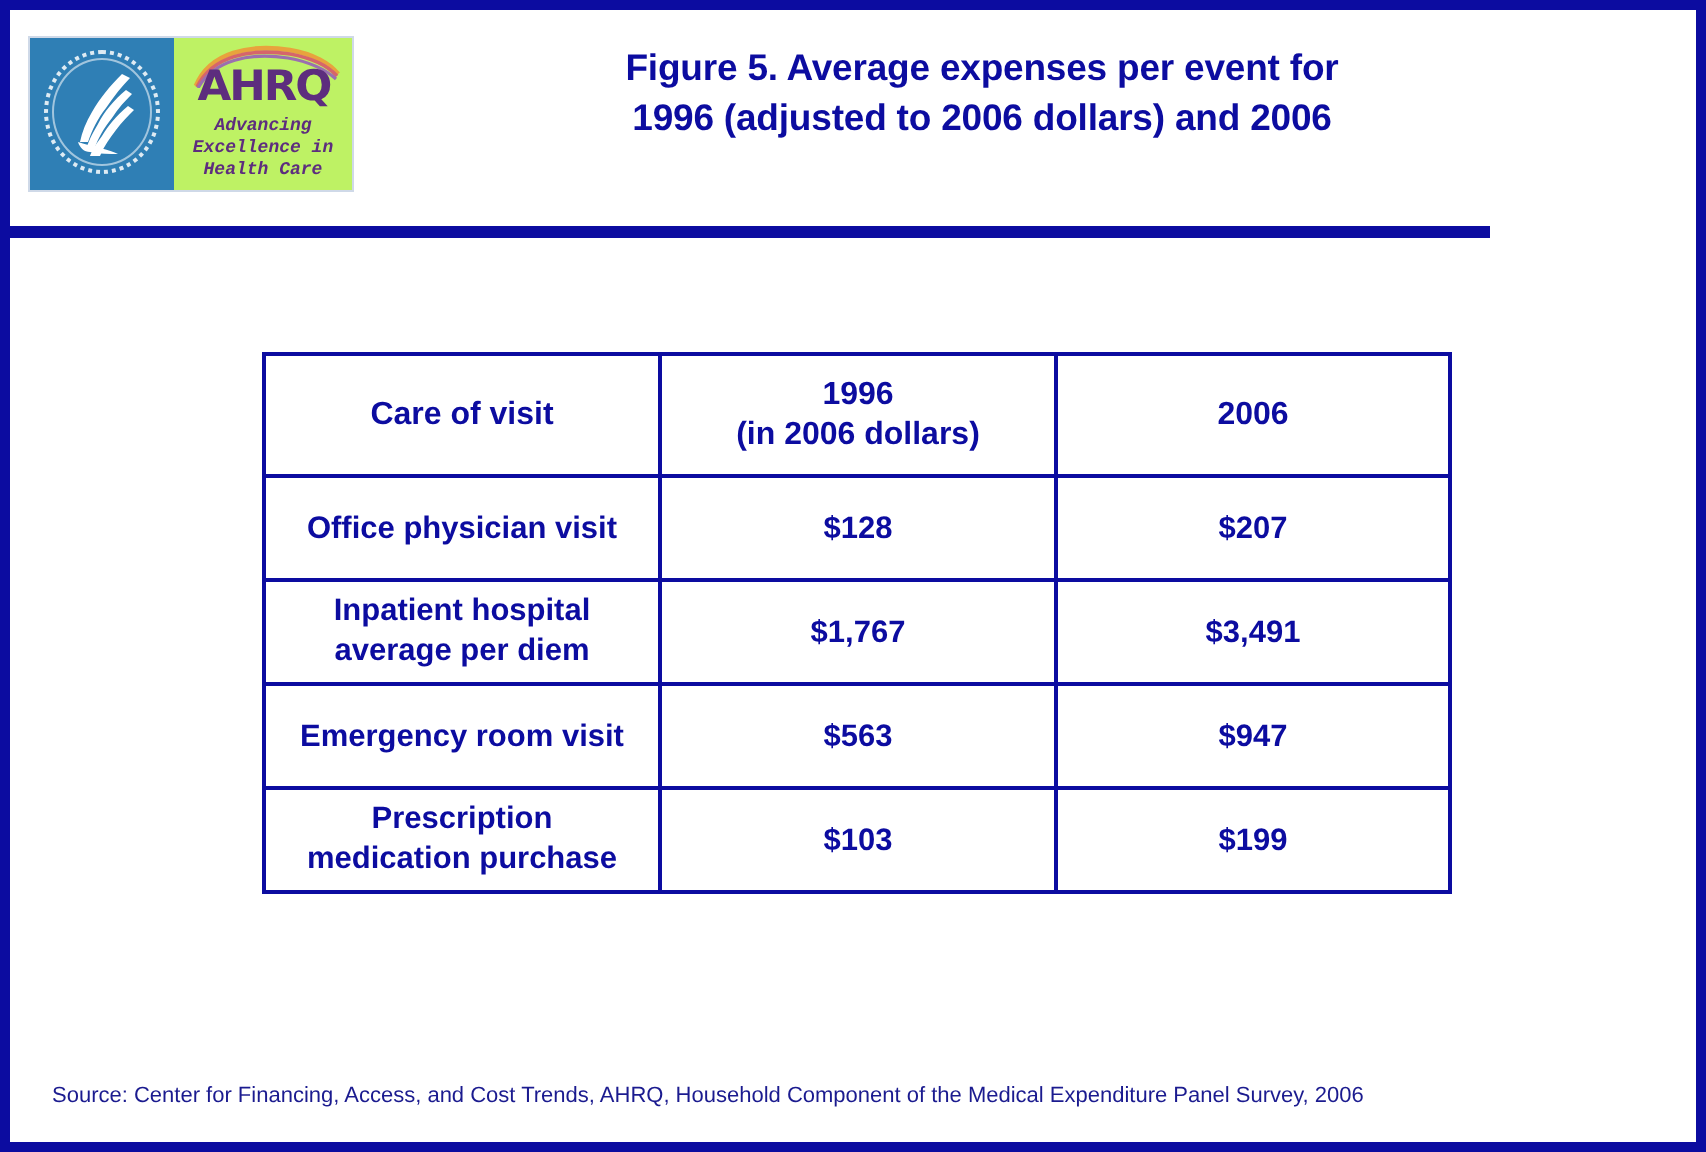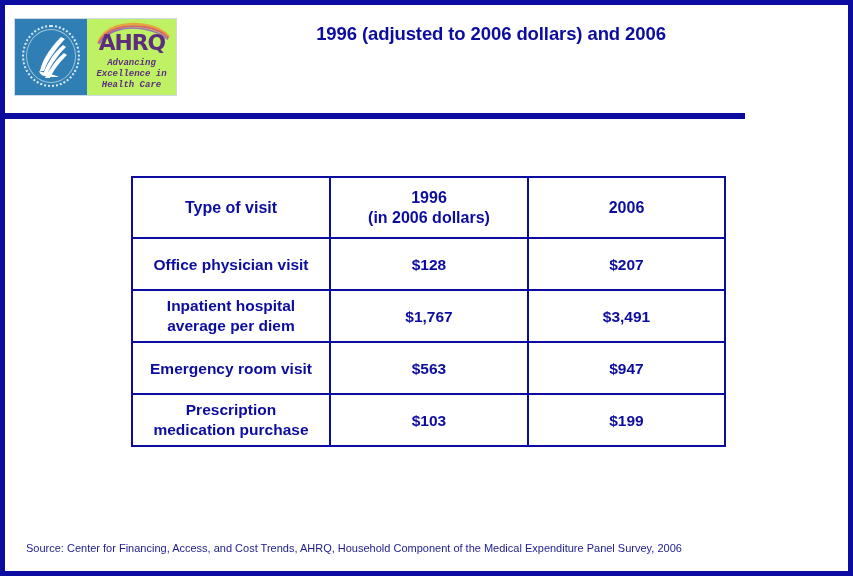--- a/index.html
+++ b/index.html
@@ -222,36 +222,37 @@
         <div class="ahrq-tag">
           <div>Advancing</div>
           <div>Excellence in</div>
           <div>Health Care</div>
         </div>
       </div>
 
     </div>
 
     <div class="fig-title">
+      <div>Figure 5. Average expenses per event for</div>
       <div>1996 (adjusted to 2006 dollars) and 2006</div>
     </div>
 
     <div class="header-rule"></div>
   </div>
 
   <div class="table-wrap">
     <table class="data">
       <colgroup>
         <col class="col-label">
         <col class="col-v1">
         <col class="col-v2">
       </colgroup>
       <thead>
         <tr>
-          <th>Type of visit</th>
+          <th>Care of visit</th>
           <th>
             <div class="cell-2line">1996</div>
             <div class="cell-2line">(in 2006 dollars)</div>
           </th>
           <th>2006</th>
         </tr>
       </thead>
       <tbody>
         <tr>
           <td>

